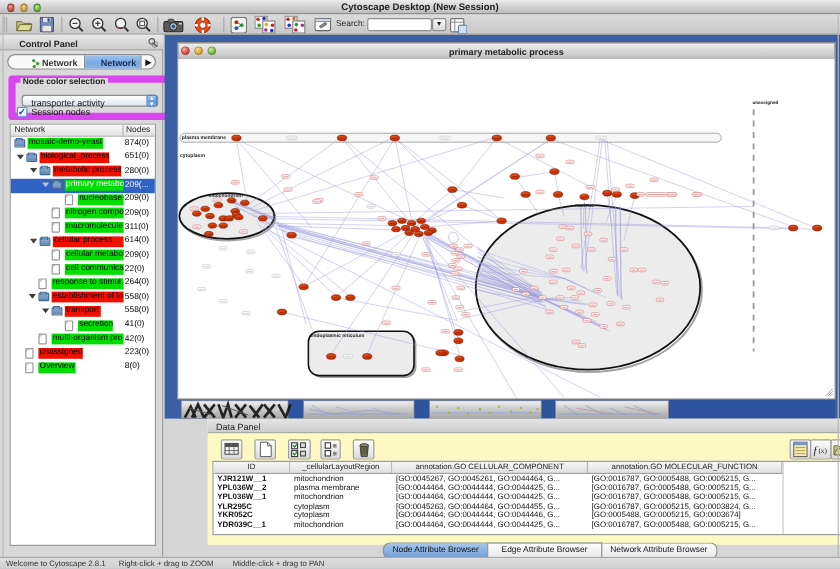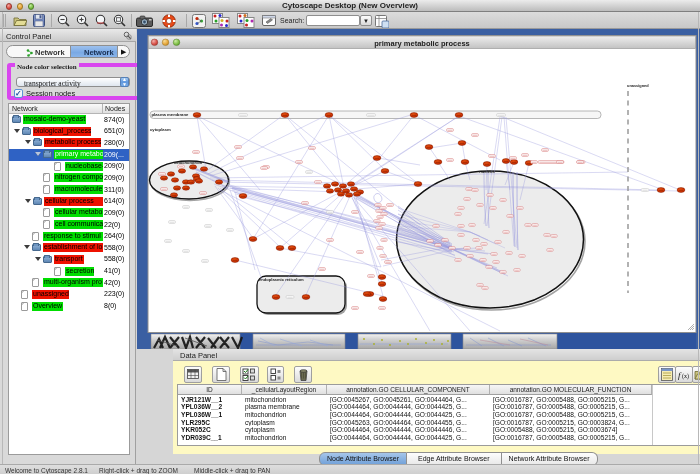--- a/index.html
+++ b/index.html
@@ -20,30 +20,30 @@
 #searchlbl{position:absolute;left:280px;top:5px;font-size:7px;color:#222;}
 #searchbox{position:absolute;left:306px;top:3px;width:54px;height:11px;background:#fff;
  border:1px solid #8e8e8e;border-radius:2px;}
 #searchdrop{position:absolute;left:360px;top:3px;width:12px;height:11px;
  background:linear-gradient(#fdfdfd,#d8d8d8);border:1px solid #8e8e8e;border-radius:2px;
  font-size:6px;color:#222;text-align:center;line-height:11px;}
 
 #cpanel{position:absolute;left:0;top:29px;width:136px;height:435px;background:#d9d9d9;border-right:1px solid #a0a0a0;}
 #cphead{position:absolute;left:0;top:0;width:136px;height:13px;
  background:linear-gradient(#e9e9e9,#cbcbcb);border-bottom:1px solid #a6a6a6;}
-#cphead span{position:absolute;left:6px;top:2.5px;font-size:7.5px;font-weight:normal;color:#222;}
+#cphead span{position:absolute;left:16px;top:2.5px;font-size:7.5px;font-weight:bold;color:#222;}
 #cptabs{position:absolute;left:6px;top:16px;width:124px;height:13px;border:1px solid #8f8f8f;
  border-radius:7px;background:#f8f8f8;overflow:hidden;}
 #tab-mosaic{position:absolute;left:63px;top:0;width:48px;height:13px;
  background:linear-gradient(#9dc1ee,#7aa9e4 50%,#8fb9ec);border-left:1px solid #8f8f8f;border-right:1px solid #8f8f8f;}
 #cptabs .ntxt{position:absolute;left:28px;top:1.5px;font-size:7.5px;font-weight:bold;color:#333;}
 #cptabs .mtxt{position:absolute;left:77px;top:1.5px;font-size:7.5px;font-weight:bold;color:#1a2f52;}
 #cptabs .arr{position:absolute;left:114px;top:2px;font-size:7px;color:#111;}
 #groupbox{position:absolute;left:7px;top:34px;width:140px;height:37px;
- border:4px solid #d946ef;border-radius:3px;font-family:Liberation Serif, serif;}
+ border:6px solid #d946ef;border-radius:3px;}
 #grouplbl{position:absolute;left:4px;top:-4px;background:#d9d9d9;padding:0 2px;
  font-size:7px;font-weight:bold;color:#222;}
 #combo{position:absolute;left:5px;top:10px;width:114px;height:10px;border:1px solid #8e8e8e;
  border-radius:3px;background:linear-gradient(#ffffff,#dfe6ef);}
 #combo .ctxt{position:absolute;left:7px;top:0.5px;font-size:7.5px;color:#111;}
 #combo .caps{position:absolute;right:0px;top:-1px;width:9px;height:10px;border-radius:2px;
  background:linear-gradient(#a8cdf4,#5f96dd 50%,#7fb0ea);border:1px solid #5580b8;
  color:#fff;font-size:5px;line-height:4.5px;text-align:center;}
 #checkbox{position:absolute;left:14px;top:60px;width:8.5px;height:8.5px;background:linear-gradient(#fdfdfd,#e4eefa);
  border:1px solid #5c93d6;border-radius:2px;color:#174a9c;font-size:8px;line-height:7px;font-weight:bold;text-align:center;}
@@ -88,21 +88,21 @@
 #statusbar span{position:absolute;top:1.5px;}
 </style>
 </head>
 <body>
 <div id="app">
 
 <div id="titlebar">
   <div class="tl" style="left:5.5px;background:radial-gradient(circle at 35% 30%,#f4a9a4,#dd4f44 60%,#b33327);border:0.5px solid #9a3b31;"></div>
   <div class="tl" style="left:16.5px;background:radial-gradient(circle at 35% 30%,#f8d789,#e8a33d 60%,#c07f1f);border:0.5px solid #9f7b25;"></div>
   <div class="tl" style="left:27.5px;background:radial-gradient(circle at 35% 30%,#c4eb9e,#7bc043 60%,#549423);border:0.5px solid #53822d;"></div>
-  <div class="title">Cytoscape Desktop (New Overview)</div>
+  <div class="title">Cytoscape Desktop (New Session)</div>
 </div>
 
 <div id="toolbar">
   <div class="tsep" style="left:3px;"></div>
       <div class="tsep" style="left:5px;"></div>
   <div class="tsep" style="left:51px;"></div>
   <div class="tsep" style="left:131px;"></div>
   <div class="tsep" style="left:186px;"></div>
   <svg class="abs" style="left:13px;top:3px;" width="14" height="12" viewBox="0 0 14 12">
         <path d="M1 3 h4 l1.5 1.5 H13 V10.5 H1 Z" fill="#c9c27d" stroke="#6f6a33" stroke-width="0.8"></path>

